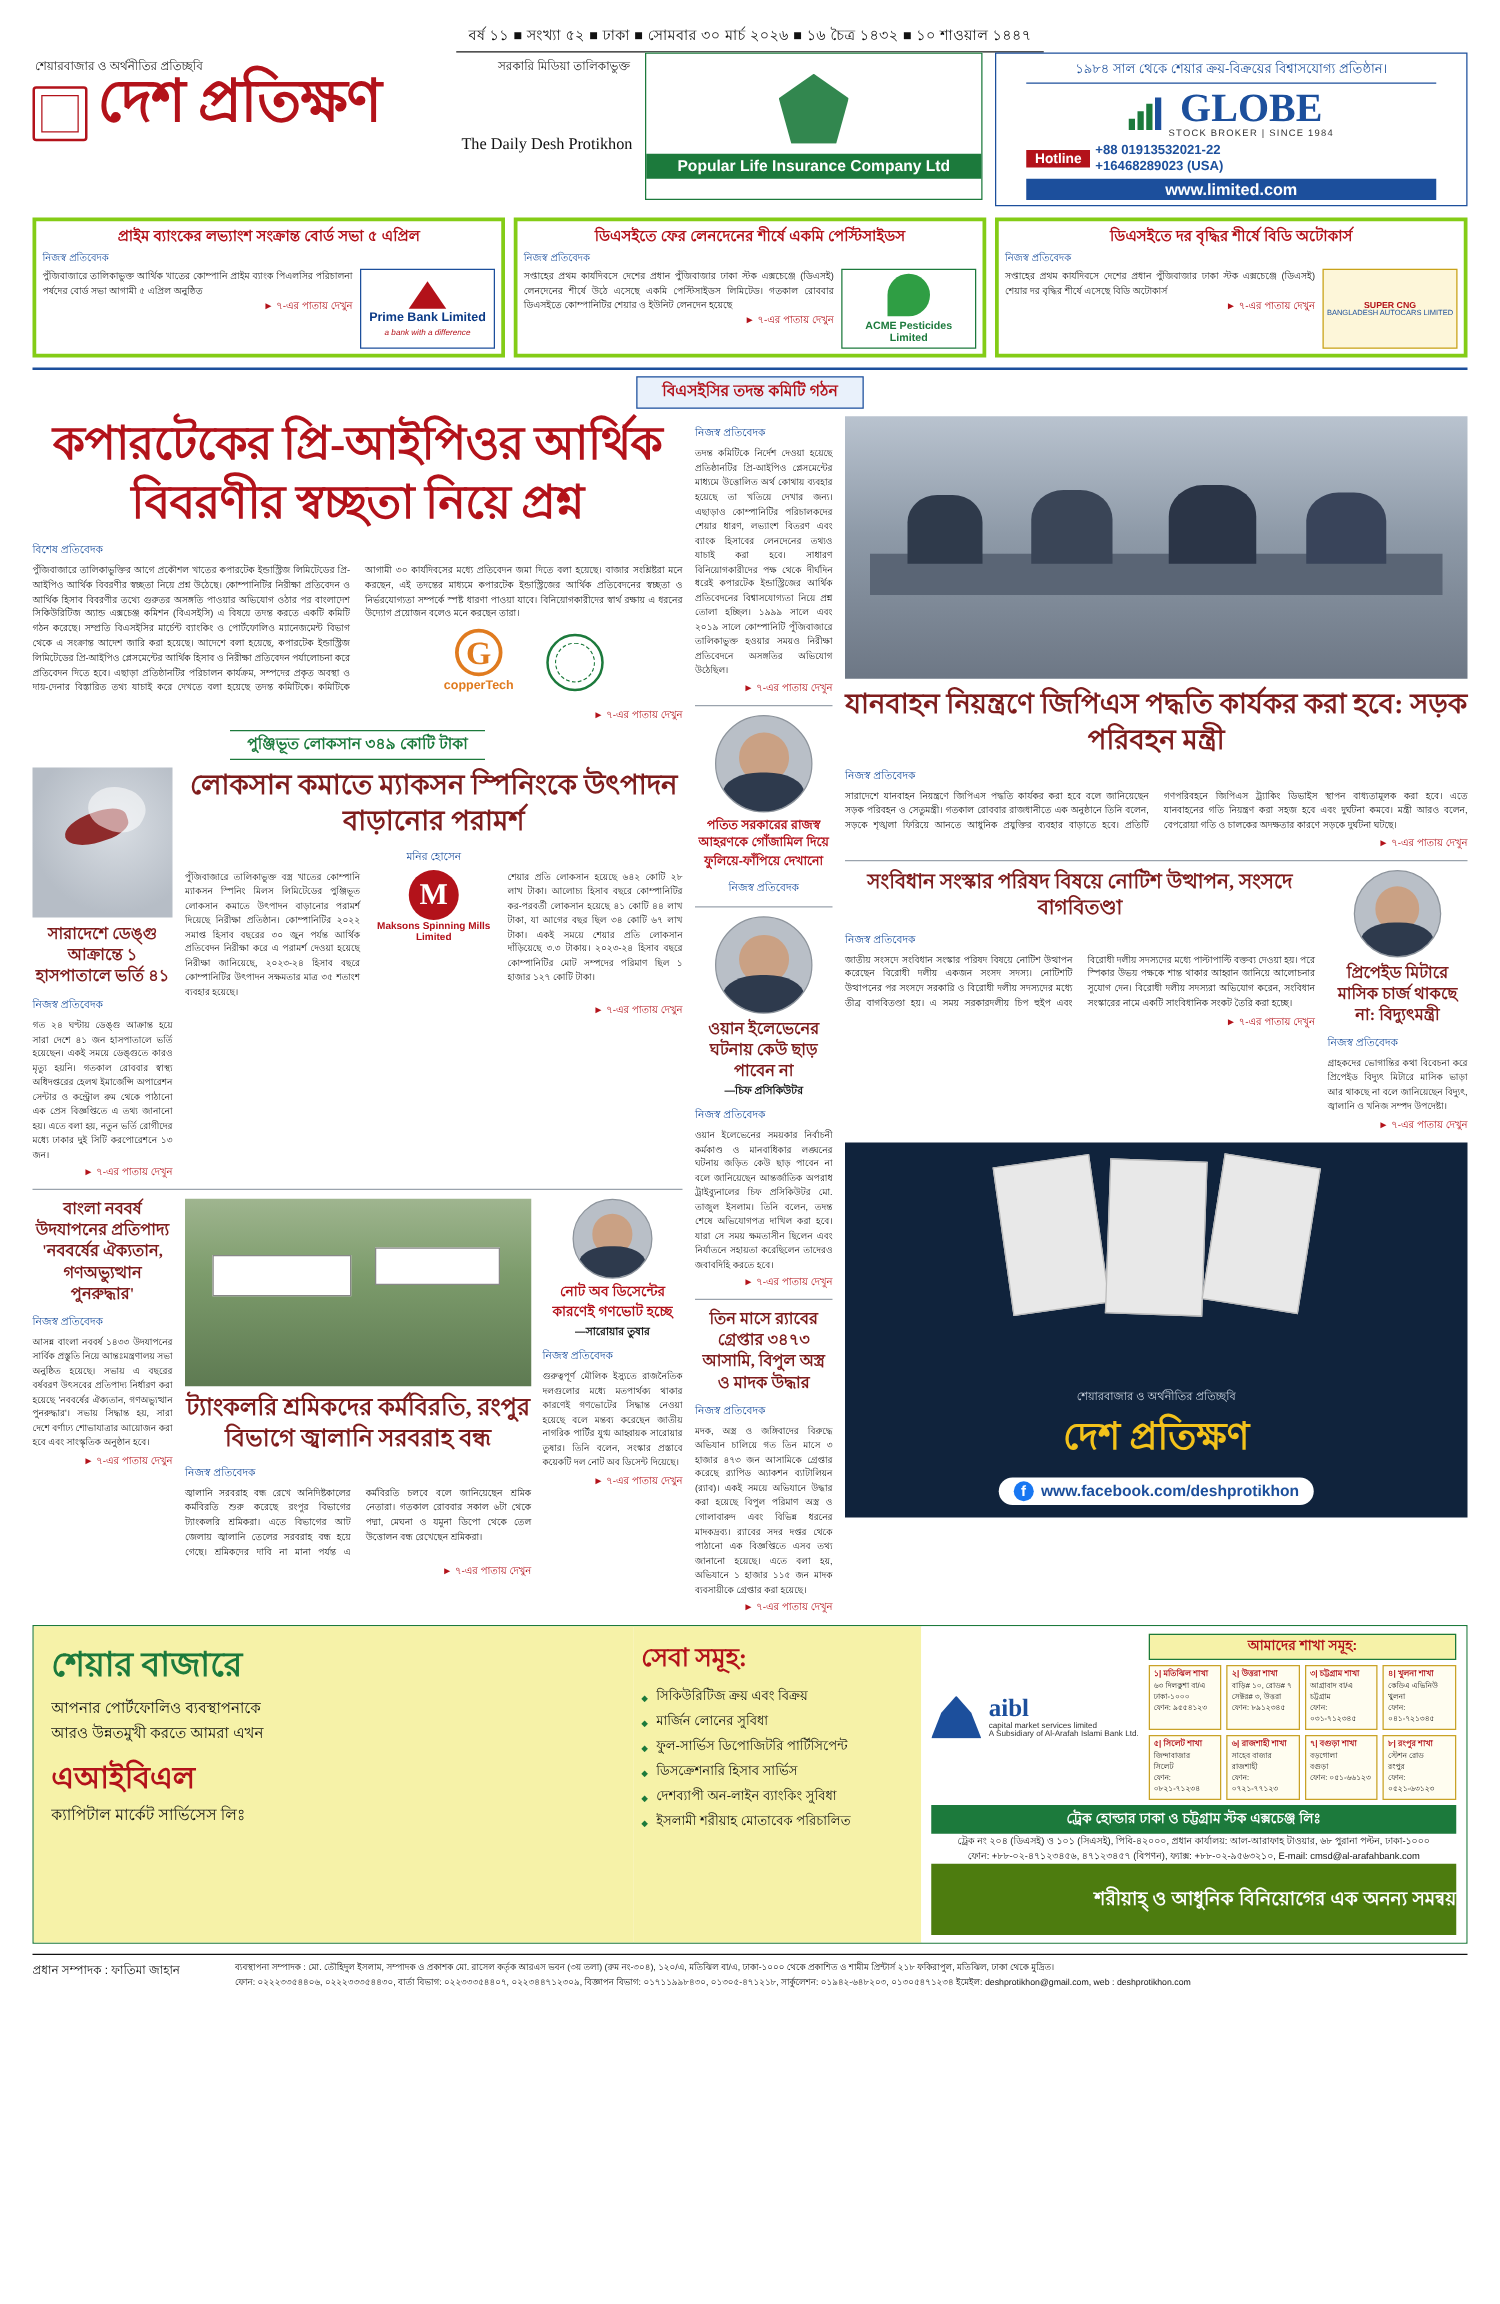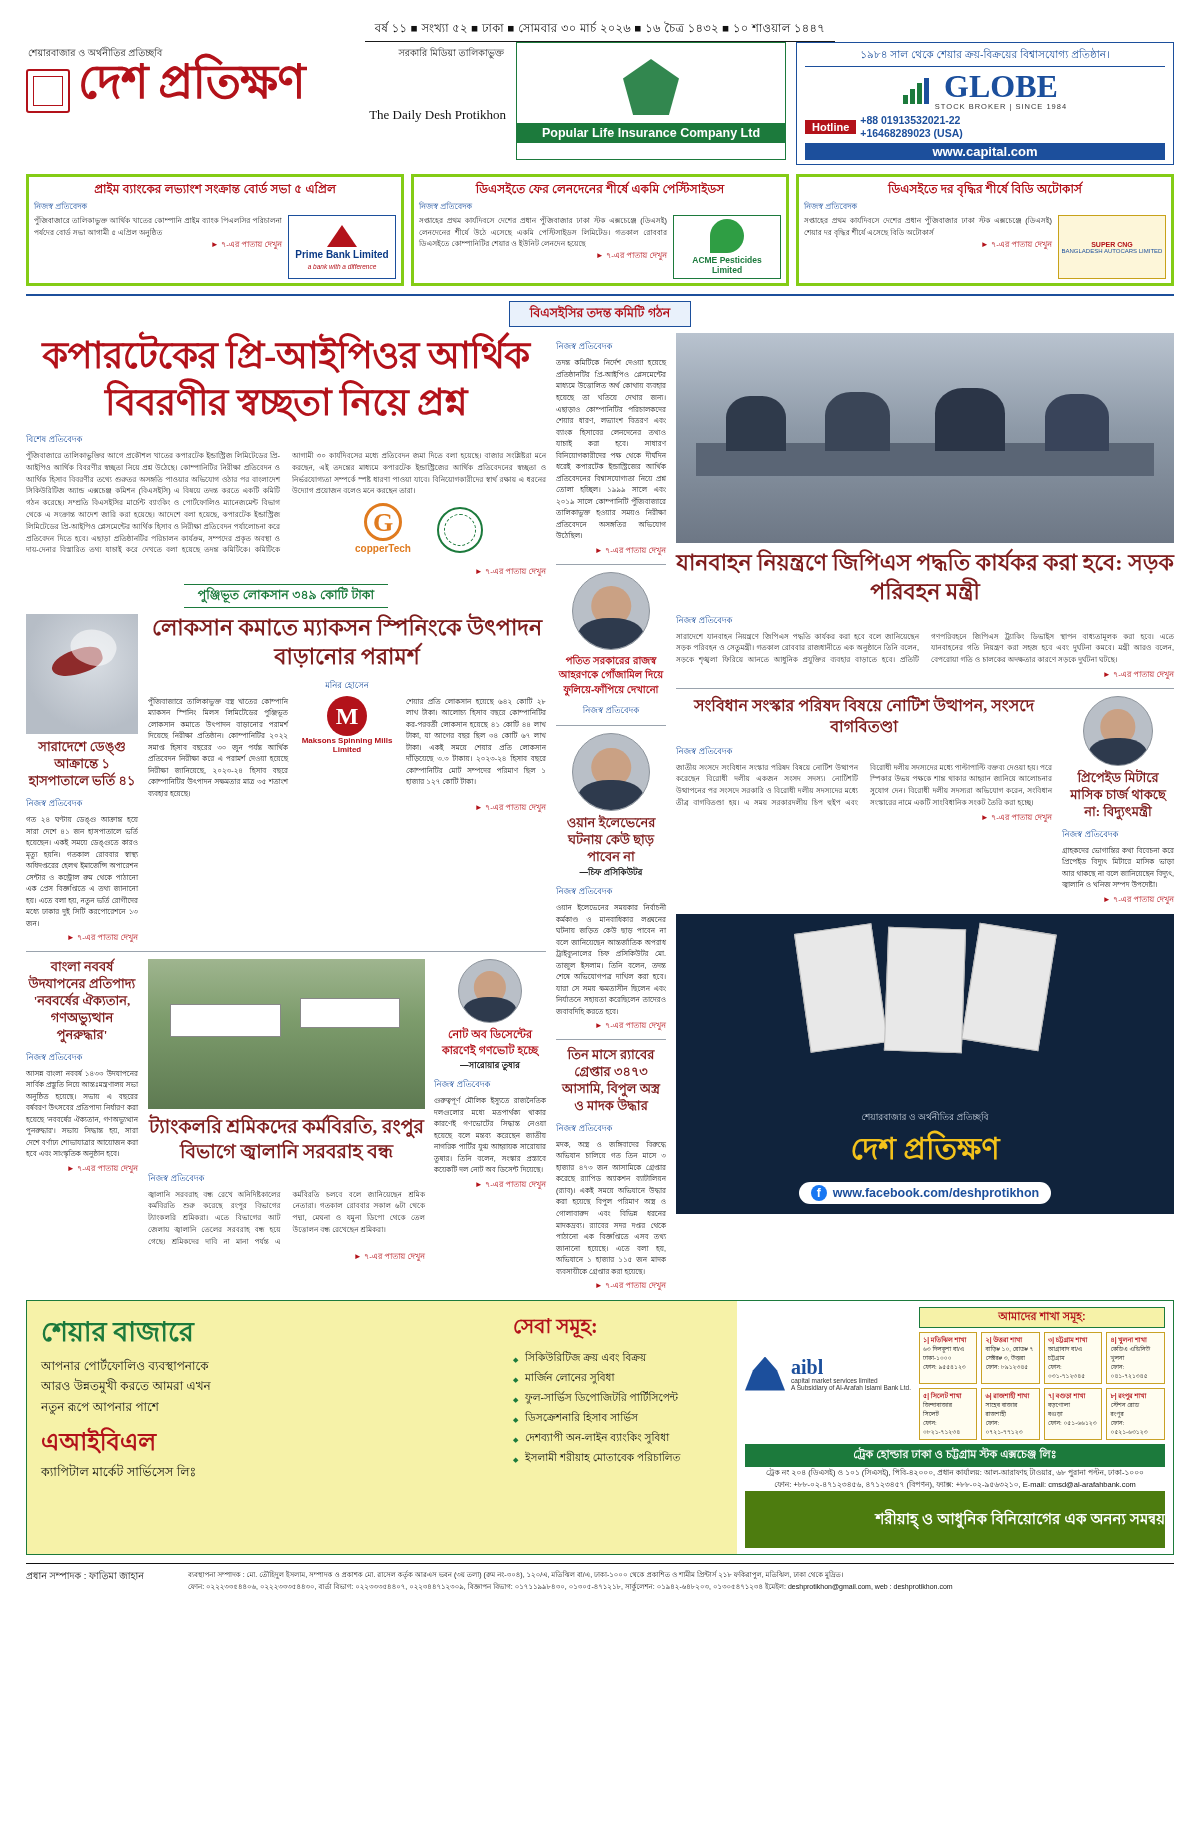--- a/index.html
+++ b/index.html
@@ -22,21 +22,21 @@
   .mast-kicker { display:flex; justify-content:space-between; font-size:9.5px; color:#222; padding:4px 2px 0 2px; }
   .logo-row { display:flex; align-items:center; gap:8px; margin-top:-2px; }
   .logo-mark { width:44px; height:44px; border:2px solid #b3121a; border-radius:3px; position:relative; flex:none; }
   .logo-mark:after{ content:""; position:absolute; inset:5px; border:1px solid #b3121a; }
   .logo-text { font-family:"Liberation Serif", serif; font-size:47px; font-weight:bold; color:#b3121a; line-height:1; letter-spacing:-1px; }
   .logo-sub { text-align:right; font-family:"Liberation Serif", serif; font-size:13px; color:#111; margin-top:1px; }
 
   .mast-ad-c { width:270px; height:118px; border:1px solid #1c7a3c; background:#fff; display:flex; flex-direction:column; align-items:center; justify-content:center; }
   .plic-leaf { width:56px; height:56px; background:#1c7a3c; clip-path:polygon(50% 0,100% 35%,82% 100%,18% 100%,0 35%); opacity:.9; }
   .plic-name { background:#1c7a3c; color:#fff; font-size:12.5px; font-weight:bold; width:100%; text-align:center; padding:3px 0; margin-top:8px;}
-  .mast-ad-r { flex:1; border:1px solid #1c4f9c; min-height:118px; padding:4px 8px; text-align:center; }
+  .mast-ad-r { flex:1; border:1px solid #1c4f9c; min-height:118px; padding:4px 24px; text-align:center; }
   .globe-top { font-size:10.5px; color:#1c4f9c; border-bottom:1px solid #1c4f9c; padding-bottom:2px; }
   .globe-mid { display:flex; align-items:center; justify-content:center; gap:6px; margin:3px 0 0 0; }
   .globe-word { font-family:"Liberation Serif", serif; font-size:32px; font-weight:bold; color:#1c4f9c; line-height:1; }
   .globe-bars { display:flex; align-items:flex-end; gap:2px; height:26px; }
   .globe-bars i { display:block; width:5px; background:#1c7a3c; }
   .globe-sub { font-size:7.5px; letter-spacing:1px; color:#333; }
   .globe-hot { display:flex; align-items:center; gap:4px; margin-top:3px; }
   .hot-lbl { background:#b3121a; color:#fff; font-size:11px; font-weight:bold; padding:1px 7px; }
   .hot-num { font-size:10.5px; color:#1c4f9c; font-weight:bold; text-align:left; line-height:1.25; }
   .globe-web { background:#1c4f9c; color:#fff; font-size:13px; font-weight:bold; margin-top:3px; padding:1px 0; }
@@ -183,21 +183,21 @@
         <div>
           <div class="globe-word">GLOBE</div>
           <div class="globe-sub">STOCK BROKER | SINCE 1984</div>
         </div>
       </div>
       <div class="globe-hot">
         <span class="hot-lbl">Hotline</span>
         <span class="hot-num" style="white-space:pre-line">+88 01913532021-22
 +16468289023 (USA)</span>
       </div>
-      <div class="globe-web">www.capital.com</div>
+      <div class="globe-web">www.limited.com</div>
     </div>
   </div>
 
   <div class="strip">
 
     <div class="strip-cell">
       <div class="sc-head">প্রাইম ব্যাংকের লভ্যাংশ সংক্রান্ত বোর্ড সভা ৫ এপ্রিল</div>
       <div class="sc-by">নিজস্ব প্রতিবেদক</div>
       <div class="strip-split">
         <div class="txt">
@@ -418,21 +418,20 @@
         </div>
       </div>
     </div>
   </div>
 
   <div class="aibl-wrap">
     <div class="aibl-left">
       <div class="aibl-title">শেয়ার বাজারে</div>
       <div class="aibl-line">আপনার পোর্টফোলিও ব্যবস্থাপনাকে</div>
       <div class="aibl-line">আরও উন্নতমুখী করতে আমরা এখন</div>
-      <div class="aibl-line">নতুন রূপে আপনার পাশে</div>
       <div class="aibl-brand">এআইবিএল</div>
       <div class="aibl-brand2">ক্যাপিটাল মার্কেট সার্ভিসেস লিঃ</div>
     </div>
     <div class="serv">
       <div class="serv-h">সেবা সমূহ:</div>
       <ul style="margin:0;padding:0">
         <li>সিকিউরিটিজ ক্রয় এবং বিক্রয়</li>
         <li>মার্জিন লোনের সুবিধা</li>
         <li>ফুল-সার্ভিস ডিপোজিটরি পার্টিসিপেন্ট</li>
         <li>ডিসক্রেশনারি হিসাব সার্ভিস</li>

